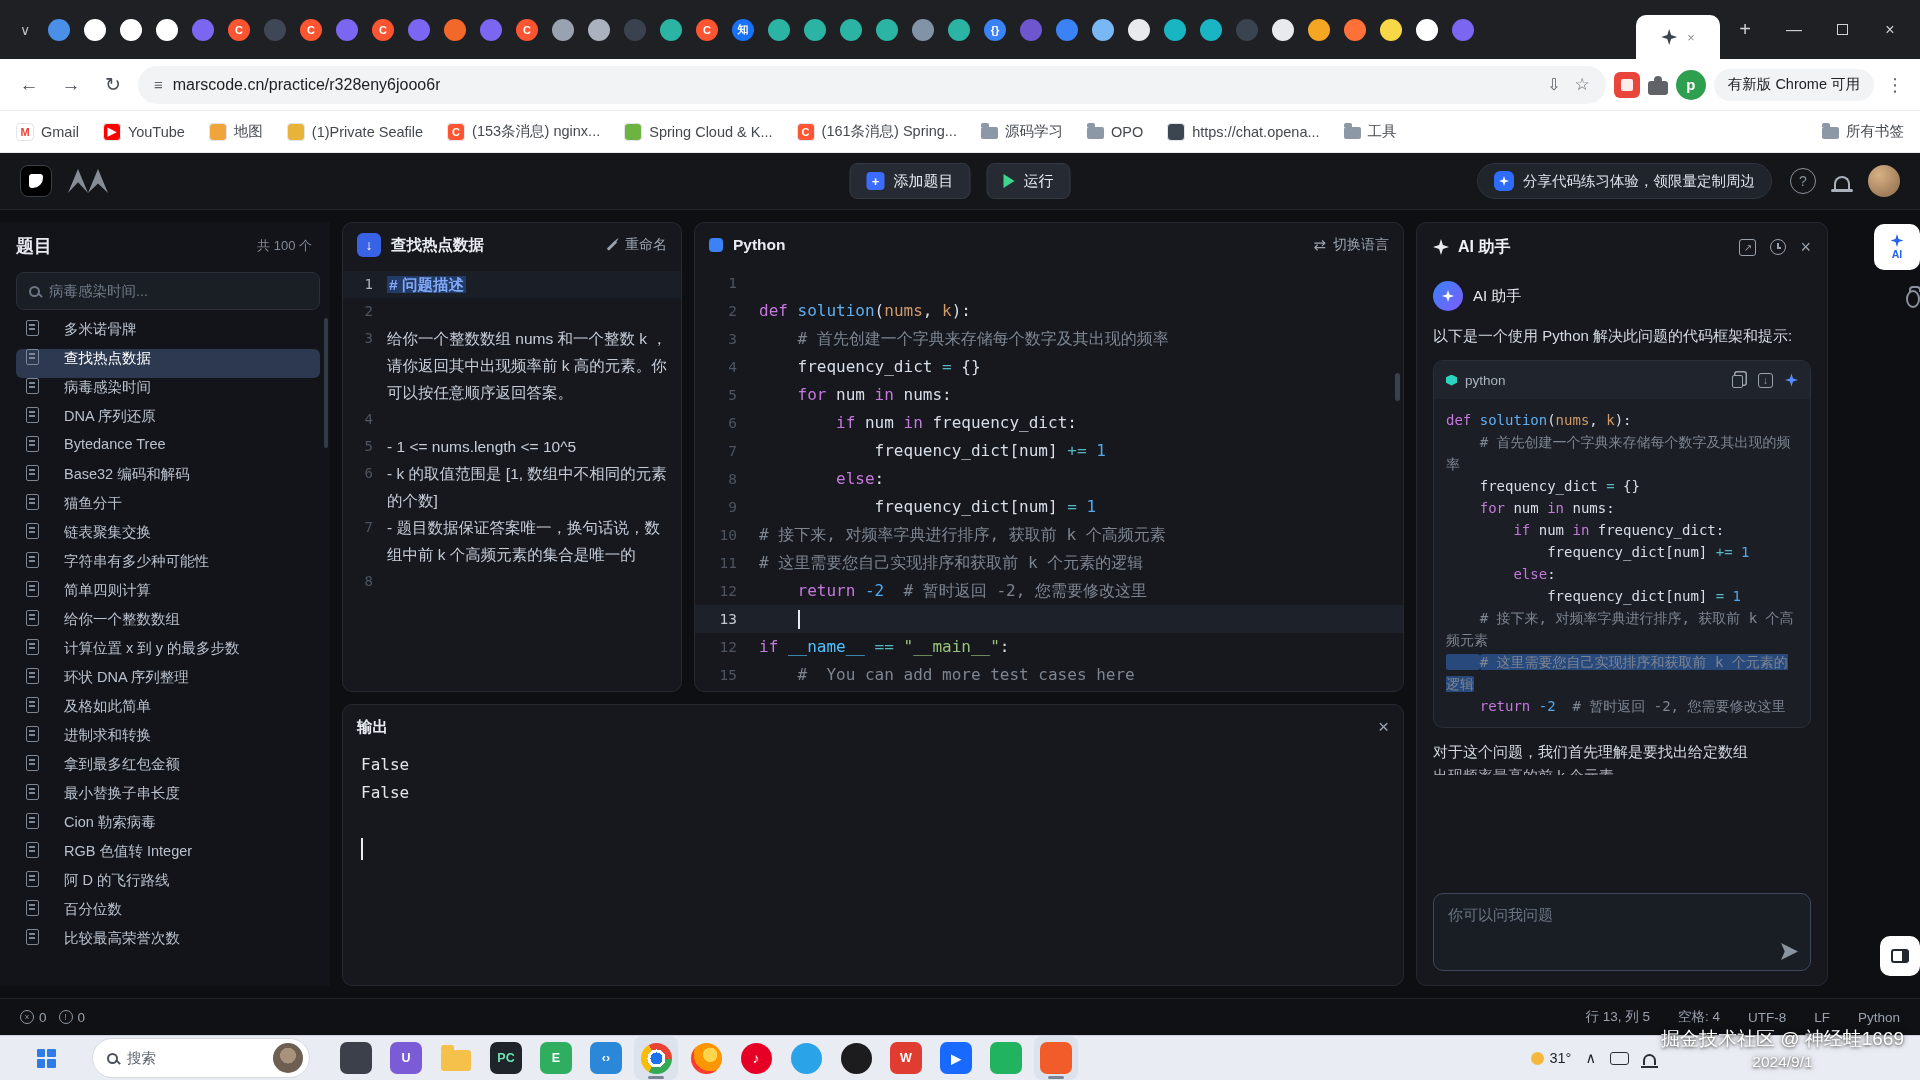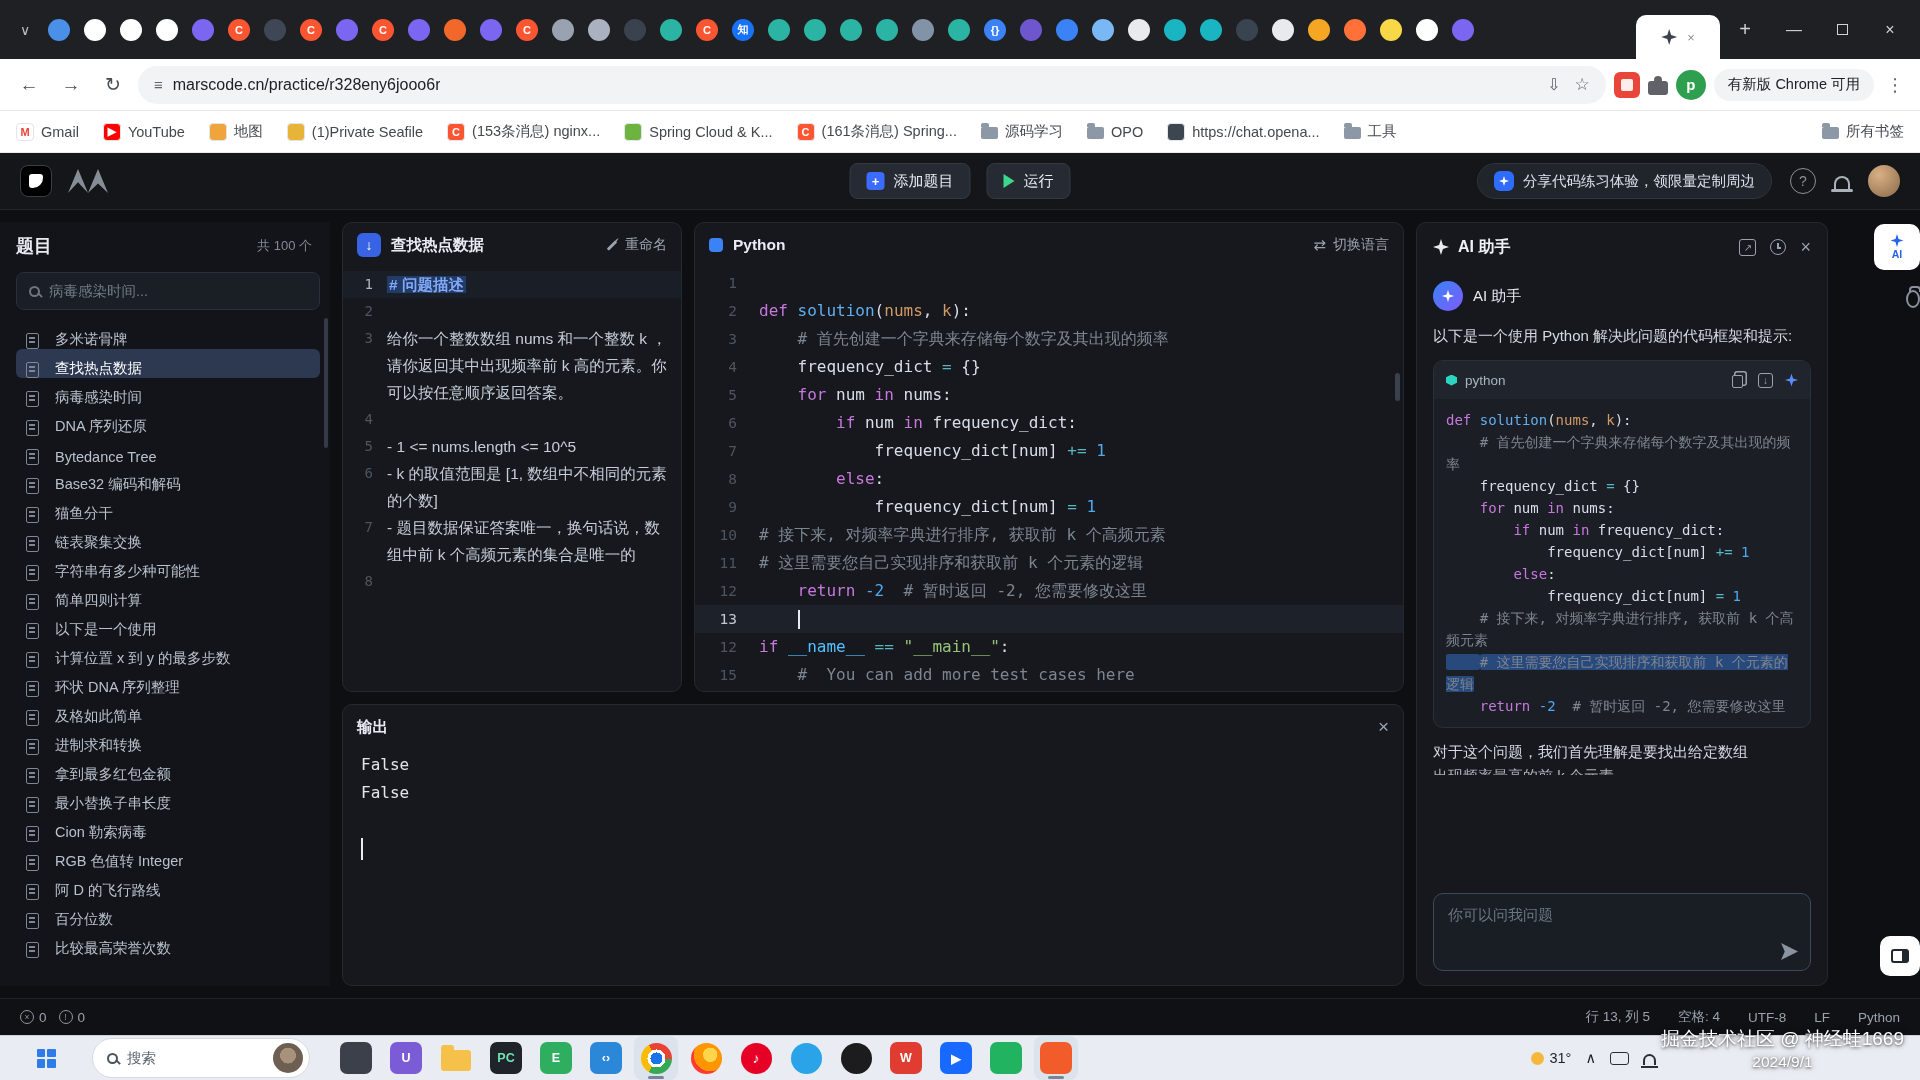--- a/index.html
+++ b/index.html
@@ -65,21 +65,21 @@
   
   .main{flex:1;display:flex;gap:12px;padding:12px 0 12px 0;min-height:0;position:relative}
   .sidebar{width:330px;flex:none;background:#121419;padding:12px 10px 0 16px;display:flex;flex-direction:column;min-height:0;position:relative}
   .sd-head{display:flex;align-items:center}
   .sd-title{font-size:18px;font-weight:bold;color:#e8ecf2}
   .sd-count{margin-left:auto;font-size:13px;color:#828a96;padding-right:8px}
   .sd-search{margin-top:14px;height:38px;background:#1a1e25;border:1px solid #2a2f39;border-radius:8px;display:flex;align-items:center;gap:9px;padding:0 12px;color:#707a87;font-size:14.5px}
   .lens{width:11px;height:11px;border:2px solid #6d7683;border-radius:50%;position:relative;flex:none}
   .lens::after{content:'';position:absolute;width:6px;height:2px;background:#6d7683;transform:rotate(45deg);right:-5px;bottom:-1px}
   .sd-list{margin-top:10px;flex:1;overflow:hidden}
-  .sd-item{height:29px;display:flex;align-items:flex-end;gap:16px;padding:0 10px;border-radius:6px;color:#b9c1cc;font-size:14.5px;white-space:nowrap;overflow:hidden}
+  .sd-item{height:29px;display:flex;align-items:flex-start;gap:25px;padding:0 10px;border-radius:6px;color:#b9c1cc;font-size:14.5px;white-space:nowrap;overflow:hidden}
   .sd-item.sel{background:#2c3950;color:#fff}
   .doc-ic{width:13px;height:16px;border:1.5px solid #7e8794;border-radius:2px;flex:none;position:relative}
   .doc-ic::after{content:'';position:absolute;left:2px;top:3px;width:6px;height:1.5px;background:#7e8794;box-shadow:0 4px 0 #7e8794}
   .sd-scroll{position:absolute;right:2px;top:96px;width:4px;height:130px;background:#343b46;border-radius:2px}
 
   .panel{background:#16181e;border:1px solid #242830;border-radius:10px;display:flex;flex-direction:column;min-width:0;min-height:0}
   .workspace{width:1062px;flex:none;display:flex;flex-direction:column;gap:12px;min-height:0}
   .top-row{display:flex;gap:12px;height:470px;flex:none}
   .p-panel{width:340px;flex:none}
   .panel-head{height:44px;display:flex;align-items:center;padding:0 14px;gap:10px;flex:none}
@@ -410,21 +410,21 @@
           <div class="sd-item">
             <span class="doc-ic"></span>
             <span>字符串有多少种可能性</span>
           </div>
           <div class="sd-item">
             <span class="doc-ic"></span>
             <span>简单四则计算</span>
           </div>
           <div class="sd-item">
             <span class="doc-ic"></span>
-            <span>以下是一个使用</span>
+            <span>给你一个整数数组</span>
           </div>
           <div class="sd-item">
             <span class="doc-ic"></span>
             <span>计算位置 x 到 y 的最多步数</span>
           </div>
           <div class="sd-item">
             <span class="doc-ic"></span>
             <span>环状 DNA 序列整理</span>
           </div>
           <div class="sd-item">

